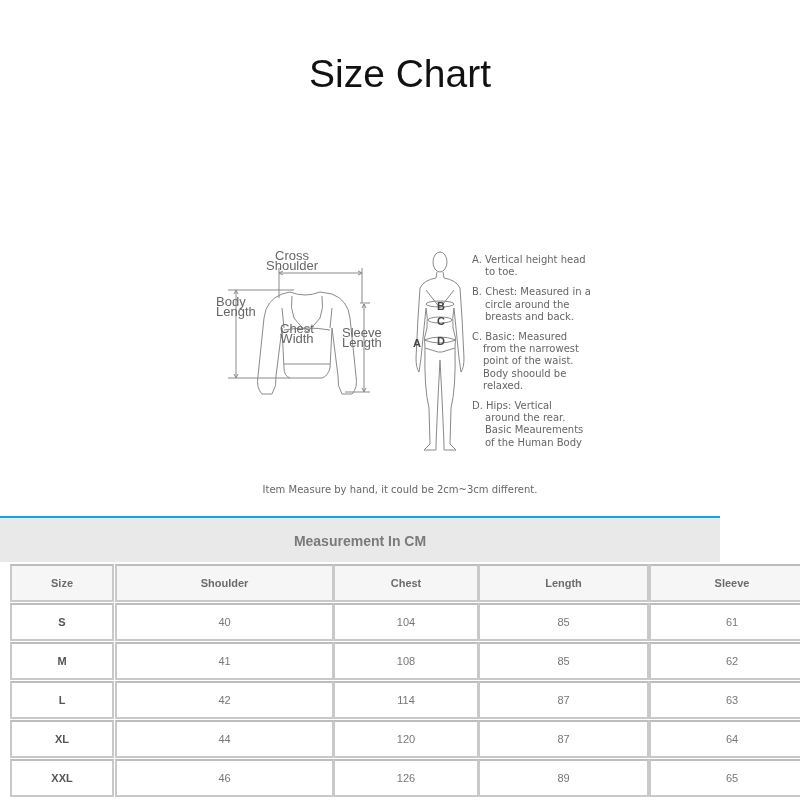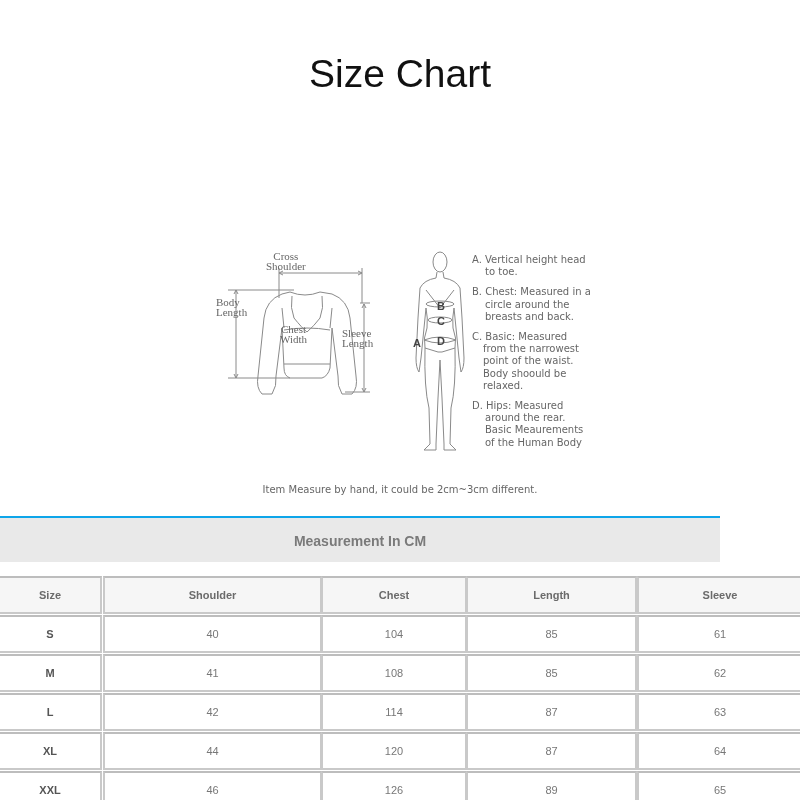--- a/index.html
+++ b/index.html
@@ -11,22 +11,22 @@
       text-align: center; font-size: 39px; color: #111111;
       font-family: "Liberation Sans", sans-serif;
     }
 
     .diagram-area { position: absolute; left: 0; top: 240px; width: 800px; height: 270px; }
 
     .garment-svg { position: absolute; left: 210px; top: 8px; }
     .body-svg { position: absolute; left: 410px; top: 8px; }
 
     .diag-label {
-      position: absolute; font-family: Liberation Serif, serif;
-      font-size: 11px; color: #666666; line-height: 10px; text-align: center;
+      position: absolute; font-family: Liberation Sans, sans-serif;
+      font-size: 13px; color: #666666; line-height: 10px; text-align: center;
     }
 
     .legend {
       position: absolute; left: 472px; top: 14px; width: 120px;
       font-family: "DejaVu Sans", sans-serif; font-size: 10px; color: #666666;
       line-height: 12.2px;
     }
     .legend-item { margin-bottom: 8px; }
     .legend-item .cont { padding-left: 13px; display: block; }
 
@@ -43,21 +43,21 @@
     .table-wrap { position: absolute; left: 0; top: 516px; width: 800px; height: 284px; }
 
     .table-head {
       position: absolute; left: 0; top: 0; width: 720px; height: 46px;
       background: #e9e9e9; border-top: 2px solid #0ea5e9;
       text-align: center; font-weight: bold; font-size: 14px; color: #7a7a7a;
       line-height: 46px;
     }
 
     .grid { position: absolute; left: 0; top: 48px; width: 800px; }
-    .row { position: absolute; left: 0; width: 788px; height: 39px; margin-top: 12px; }
+    .row { position: absolute; left: 12px; width: 788px; height: 39px; }
     .cell {
       position: absolute; top: 0; height: 38px;
       border: 2px solid #c9c9c9; border-top-color: #bdbdbd;
       text-align: center; line-height: 34px; font-size: 11px; color: #777777;
       background: #ffffff;
     }
     .cell.hdr { background: #f6f6f6; font-weight: bold; color: #6b6b6b; }
     .cell.size { font-weight: bold; color: #555555; }
     .c0 { left: -2px; width: 104px; }
     .c1 { left: 103px; width: 219px; }
@@ -145,21 +145,21 @@
       <span class="cont">breasts and back.</span>
     </div>
     <div class="legend-item">
       <span>C. Basic: Measured</span>
       <span class="cont" style="padding-left:11px">from the narrowest</span>
       <span class="cont" style="padding-left:11px">point of the waist.</span>
       <span class="cont" style="padding-left:11px">Body shoould be</span>
       <span class="cont" style="padding-left:11px">relaxed.</span>
     </div>
     <div class="legend-item">
-      <span>D. Hips: Measured</span>
+      <span>D. Hips: Vertical</span>
       <span class="cont">around the rear.</span>
       <span class="cont">Basic Meaurements</span>
       <span class="cont">of the Human Body</span>
     </div>
   </div>
 </div>
 
 <div class="note">Item Measure by hand, it could be 2cm~3cm different.</div>
 
 <div class="table-wrap">

